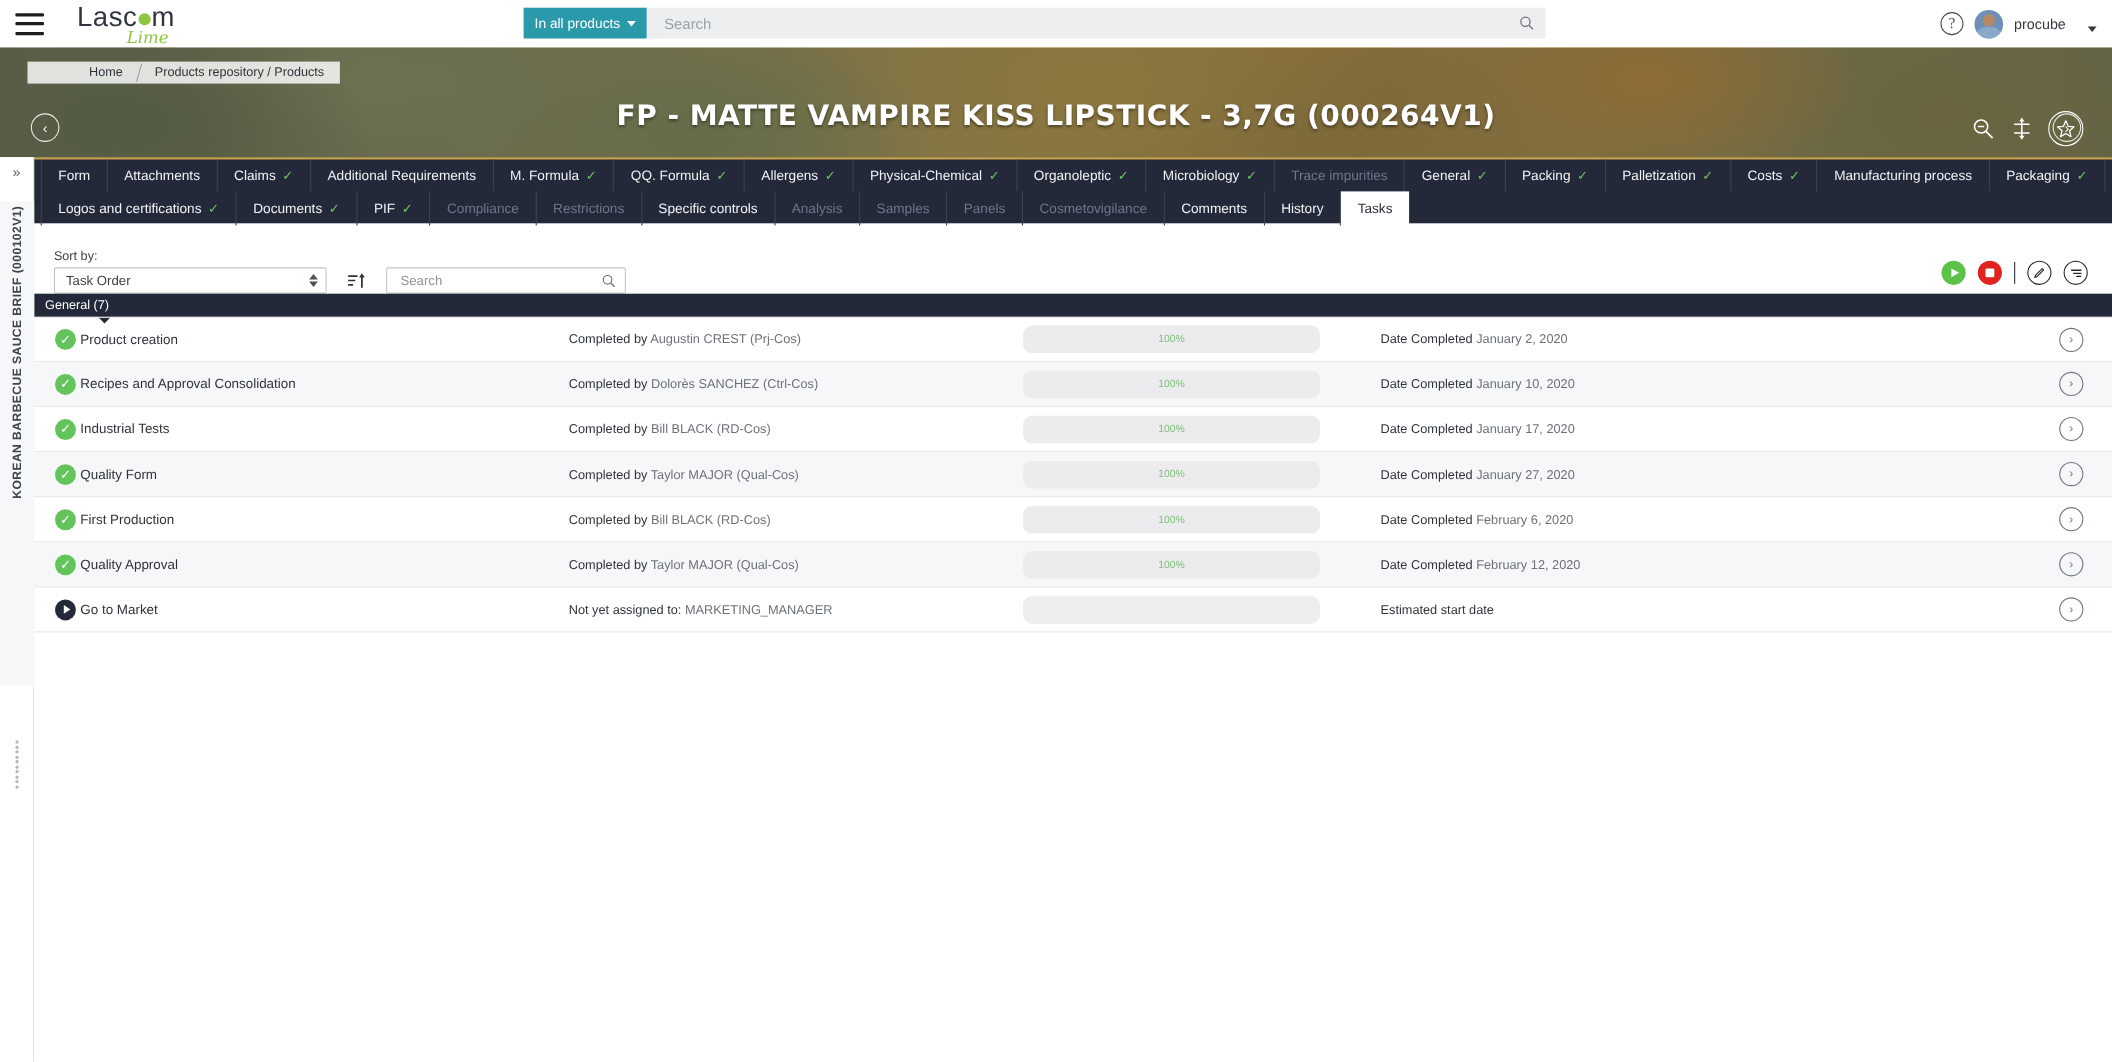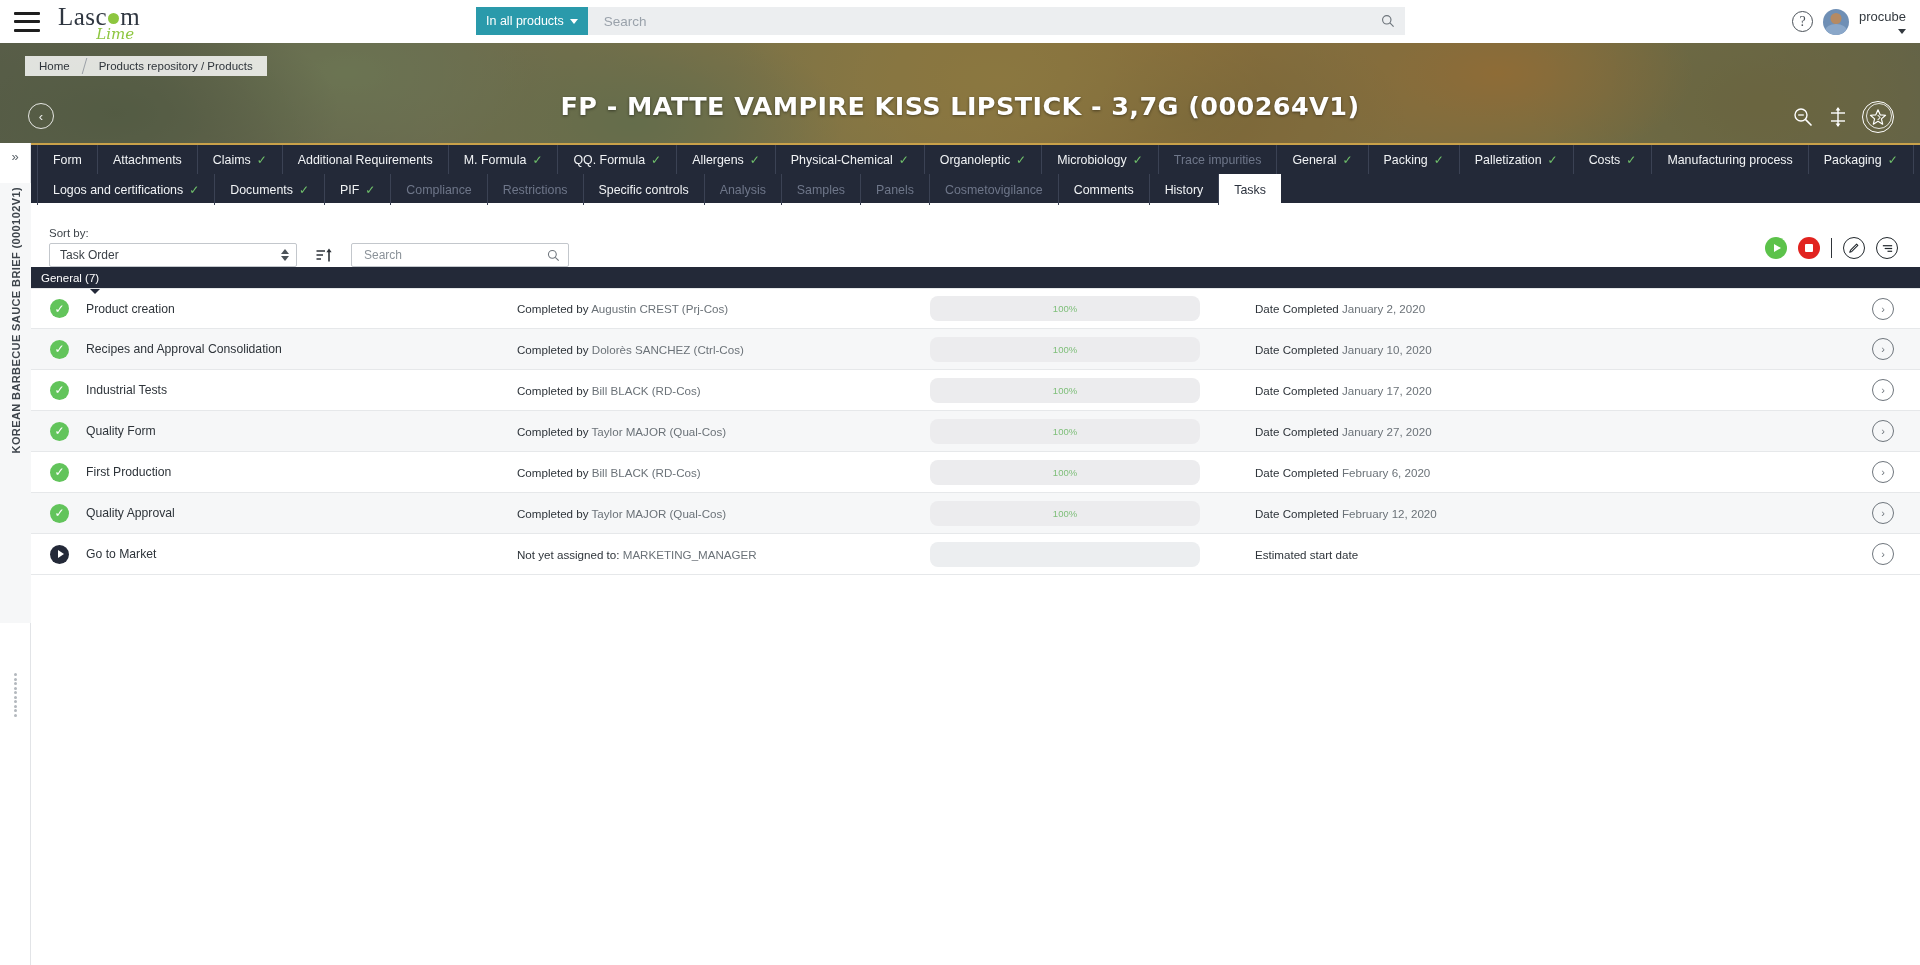--- a/index.html
+++ b/index.html
@@ -22,21 +22,21 @@
   .hamburger {
     width: 26px; height: 20px; margin-left: 14px; margin-right: 18px;
     display: flex; flex-direction: column; justify-content: space-between;
     cursor: pointer;
   }
   .hamburger i { display: block; height: 3px; width: 100%; background: #1e1e1e; border-radius: 1px; }
 
   .brand { display: flex; flex-direction: column; line-height: 1; margin-top: 2px; }
   .brand-main {
     font-size: 25px; color: #2f3640; letter-spacing: .5px;
-    font-family: Liberation Serif, serif; position: relative;
+    font-family: Liberation Sans, sans-serif; position: relative; margin-left: 12px;
   }
   .brand-dot {
     display: inline-block; width: 11px; height: 11px; border-radius: 50%;
     background: #8dc63f; vertical-align: 1px; margin: 0 1px;
   }
   .brand-sub {
     font-size: 15px; color: #8dc63f; align-self: flex-end;
     margin-top: -2px; margin-right: 6px;
     font-family: "DejaVu Serif", serif; font-style: italic;
   }
@@ -77,21 +77,21 @@
     background: #6f8fb5; position: relative; cursor: pointer;
   }
   .avatar::before {
     content:''; position:absolute; left:50%; top:4px; transform:translateX(-50%);
     width:11px; height:11px; border-radius:50%; background:#b58a63;
   }
   .avatar::after {
     content:''; position:absolute; left:50%; bottom:-3px; transform:translateX(-50%);
     width:22px; height:14px; border-radius:50% 50% 0 0; background:#8aa7c9;
   }
-  .username { font-size: 13px; color: #33393f; display:flex; align-items:flex-end; gap:5px; cursor:pointer;flex-direction:column; }
+  .username { font-size: 13px; color: #33393f; display:flex; align-items:flex-end; gap:20px; cursor:pointer; }
 
   
   .hero {
     position: absolute; top: 43px; left: 0; width: 1920px; height: 100px;
     overflow: hidden;
     background:
       radial-gradient(ellipse 320px 160px at 6% 70%, #5f6a42 0%, rgba(95,106,66,0) 70%),
       radial-gradient(ellipse 260px 130px at 18% 30%, #8d9a5f 0%, rgba(141,154,95,0) 72%),
       radial-gradient(ellipse 300px 150px at 33% 80%, #7f8c52 0%, rgba(127,140,82,0) 70%),
       radial-gradient(ellipse 380px 190px at 52% 35%, #c9a03c 0%, rgba(201,160,60,0) 70%),
@@ -101,20 +101,21 @@
       linear-gradient(90deg, #6b6f4e 0%, #8b8a58 22%, #b99b45 45%, #c98e33 62%, #9c8e45 82%, #7c7a4d 100%);
   }
   .hero-veil {
     position:absolute; inset:0; background: rgba(72,75,70,0.48);
   }
   .breadcrumb {
     position: absolute; top: 13px; left: 25px;
     display: flex; align-items: stretch; height: 20px;
     background: rgba(255,255,255,0.82);
     z-index: 3;
+    padding-left: 42px;
   }
   .crumb {
     display:flex; align-items:center; padding: 0 14px;
     font-size: 11.5px; color: #2f353b; cursor: pointer; white-space: nowrap;
   }
   .crumb-sep {
     width: 1px; background: transparent; position: relative; align-self: stretch;
   }
   .crumb-sep::after {
     content:''; position:absolute; left:0; top:2px; bottom:2px;
@@ -264,21 +265,21 @@
 
   .status-ico {
     width: 19px; height: 19px; border-radius: 50%;
     display:flex; align-items:center; justify-content:center;
     margin-left: 19px; flex: none;
   }
   .status-done { background: #62c45b; color:#fff; font-size: 12px; }
   .status-todo { background: #232938; color:#fff; }
   .status-todo::after { content:''; width:0;height:0;border-left:6px solid #fff;border-top:4px solid transparent;border-bottom:4px solid transparent; margin-left:2px; }
 
-  .tname { margin-left: 17px; font-size: 12.2px; color: #2e343a; width: 320px; }
+  .tname { margin-left: 4px; font-size: 12.2px; color: #2e343a; width: 320px; }
   .tassign { font-size: 11.6px; color: #3a4046; position: absolute; left: 486px; }
   .tassign b { font-weight: normal; color: #2e343a; }
   .tassign .who { color: #6b7278; }
 
   .pbar {
     position: absolute; left: 899px; width: 270px; height: 25px;
     background: #ececee; border-radius: 8px;
     display:flex; align-items:center; justify-content:center;
   }
   .pbar span { font-size: 9.5px; color: #7fbf7a; }

